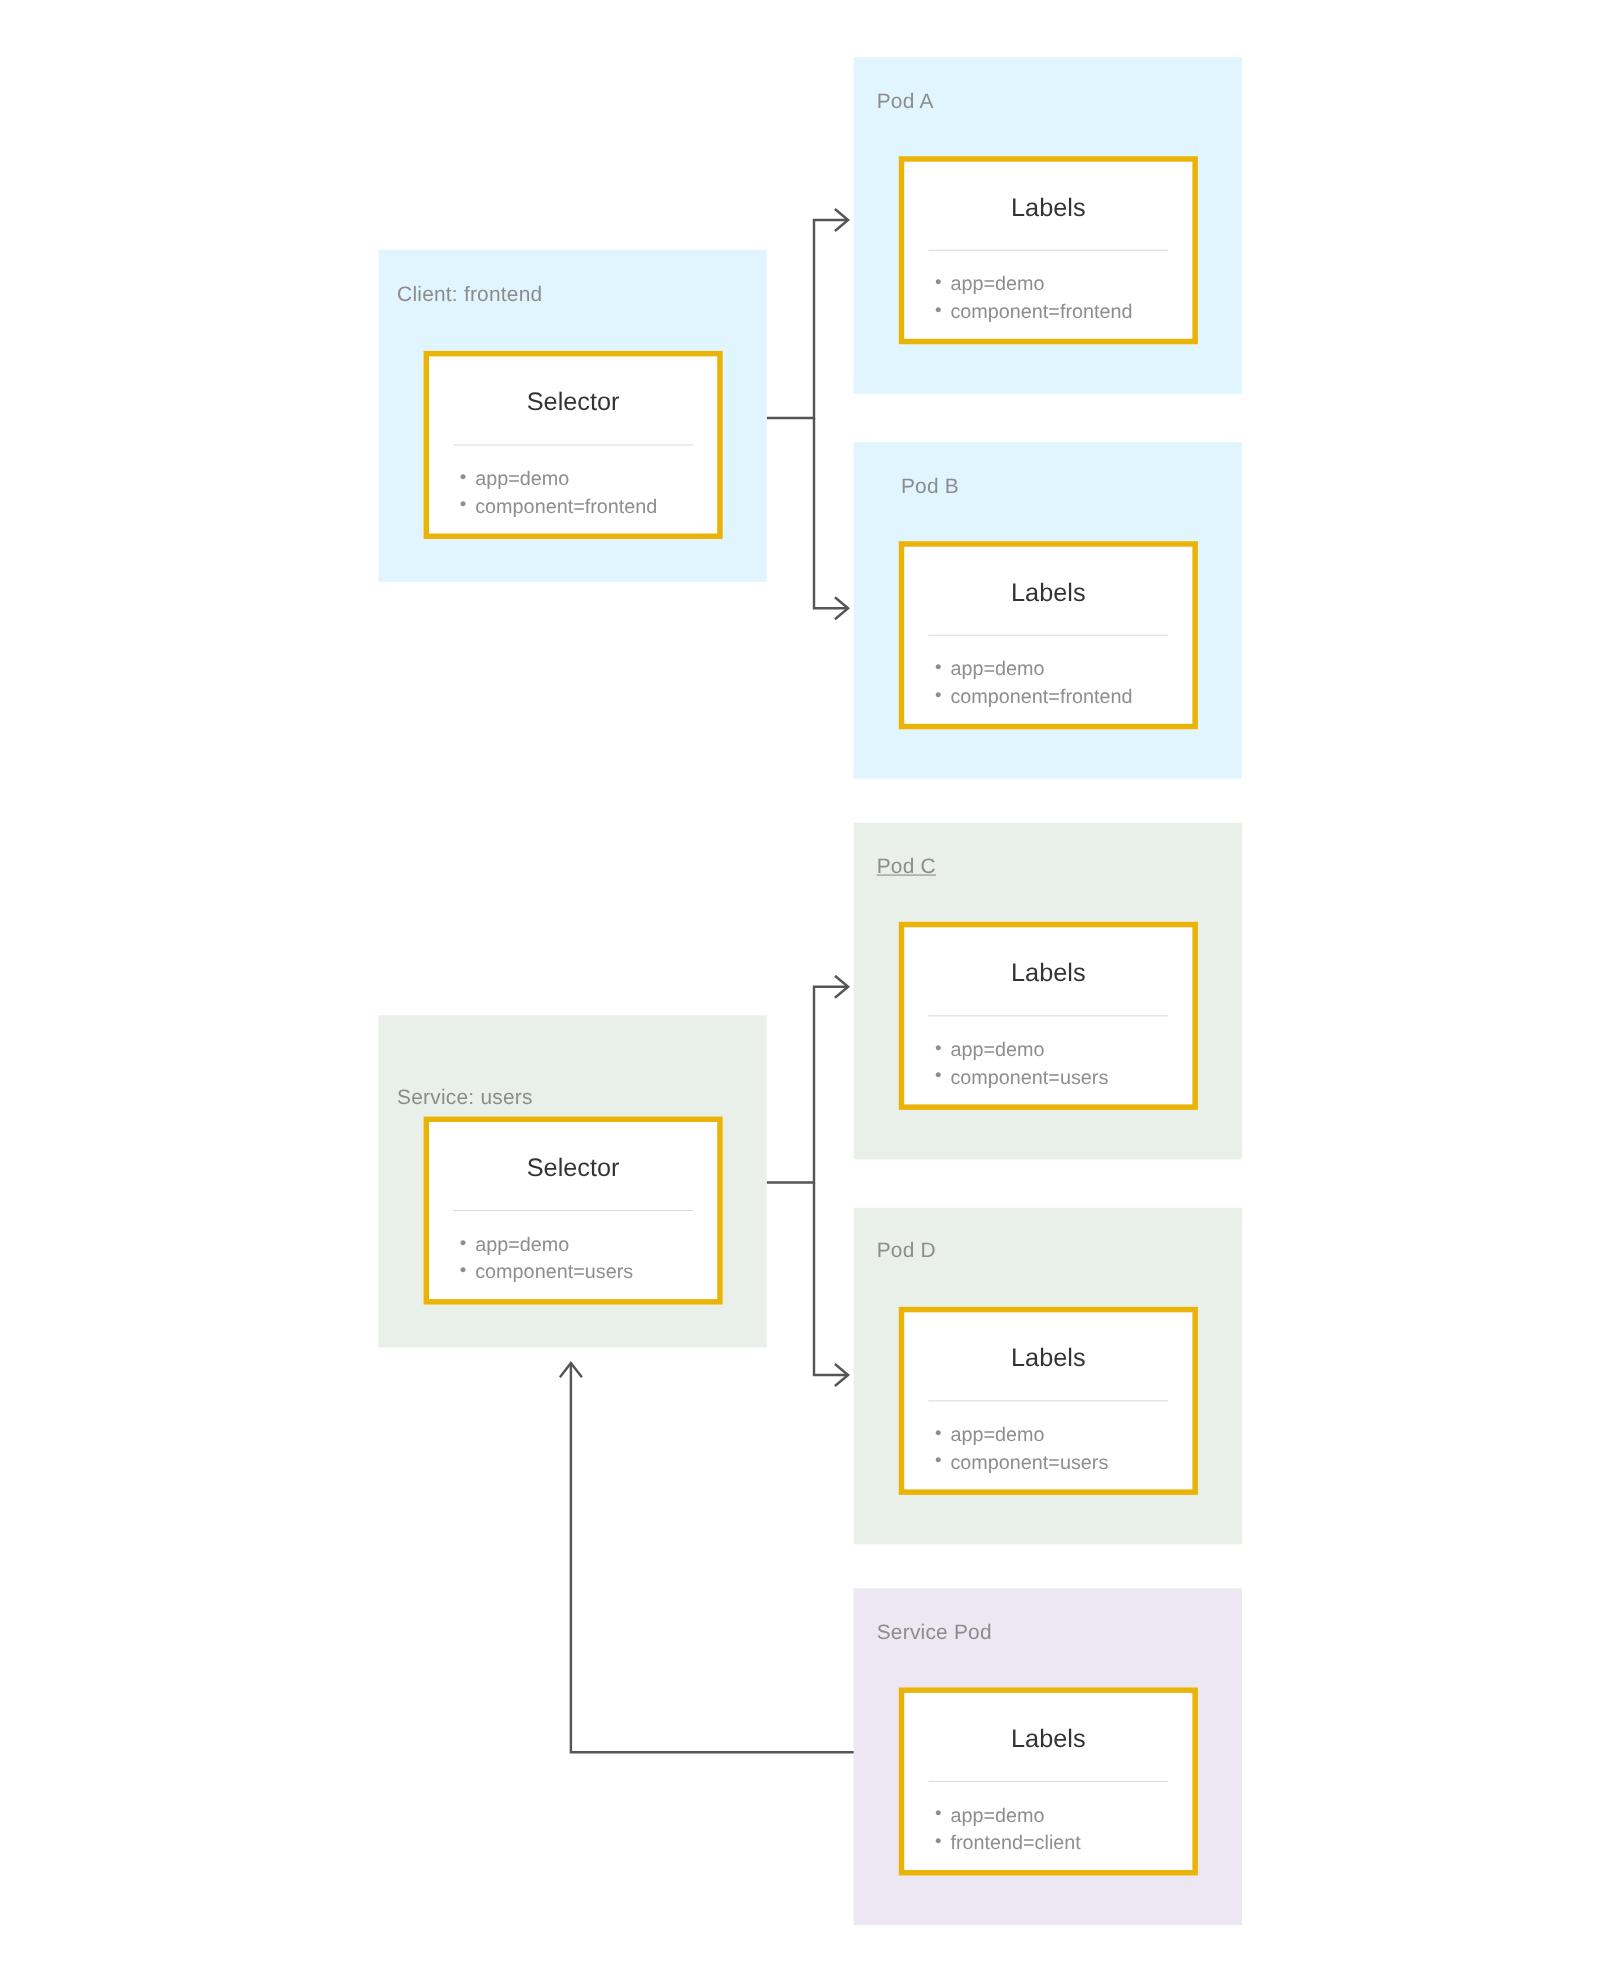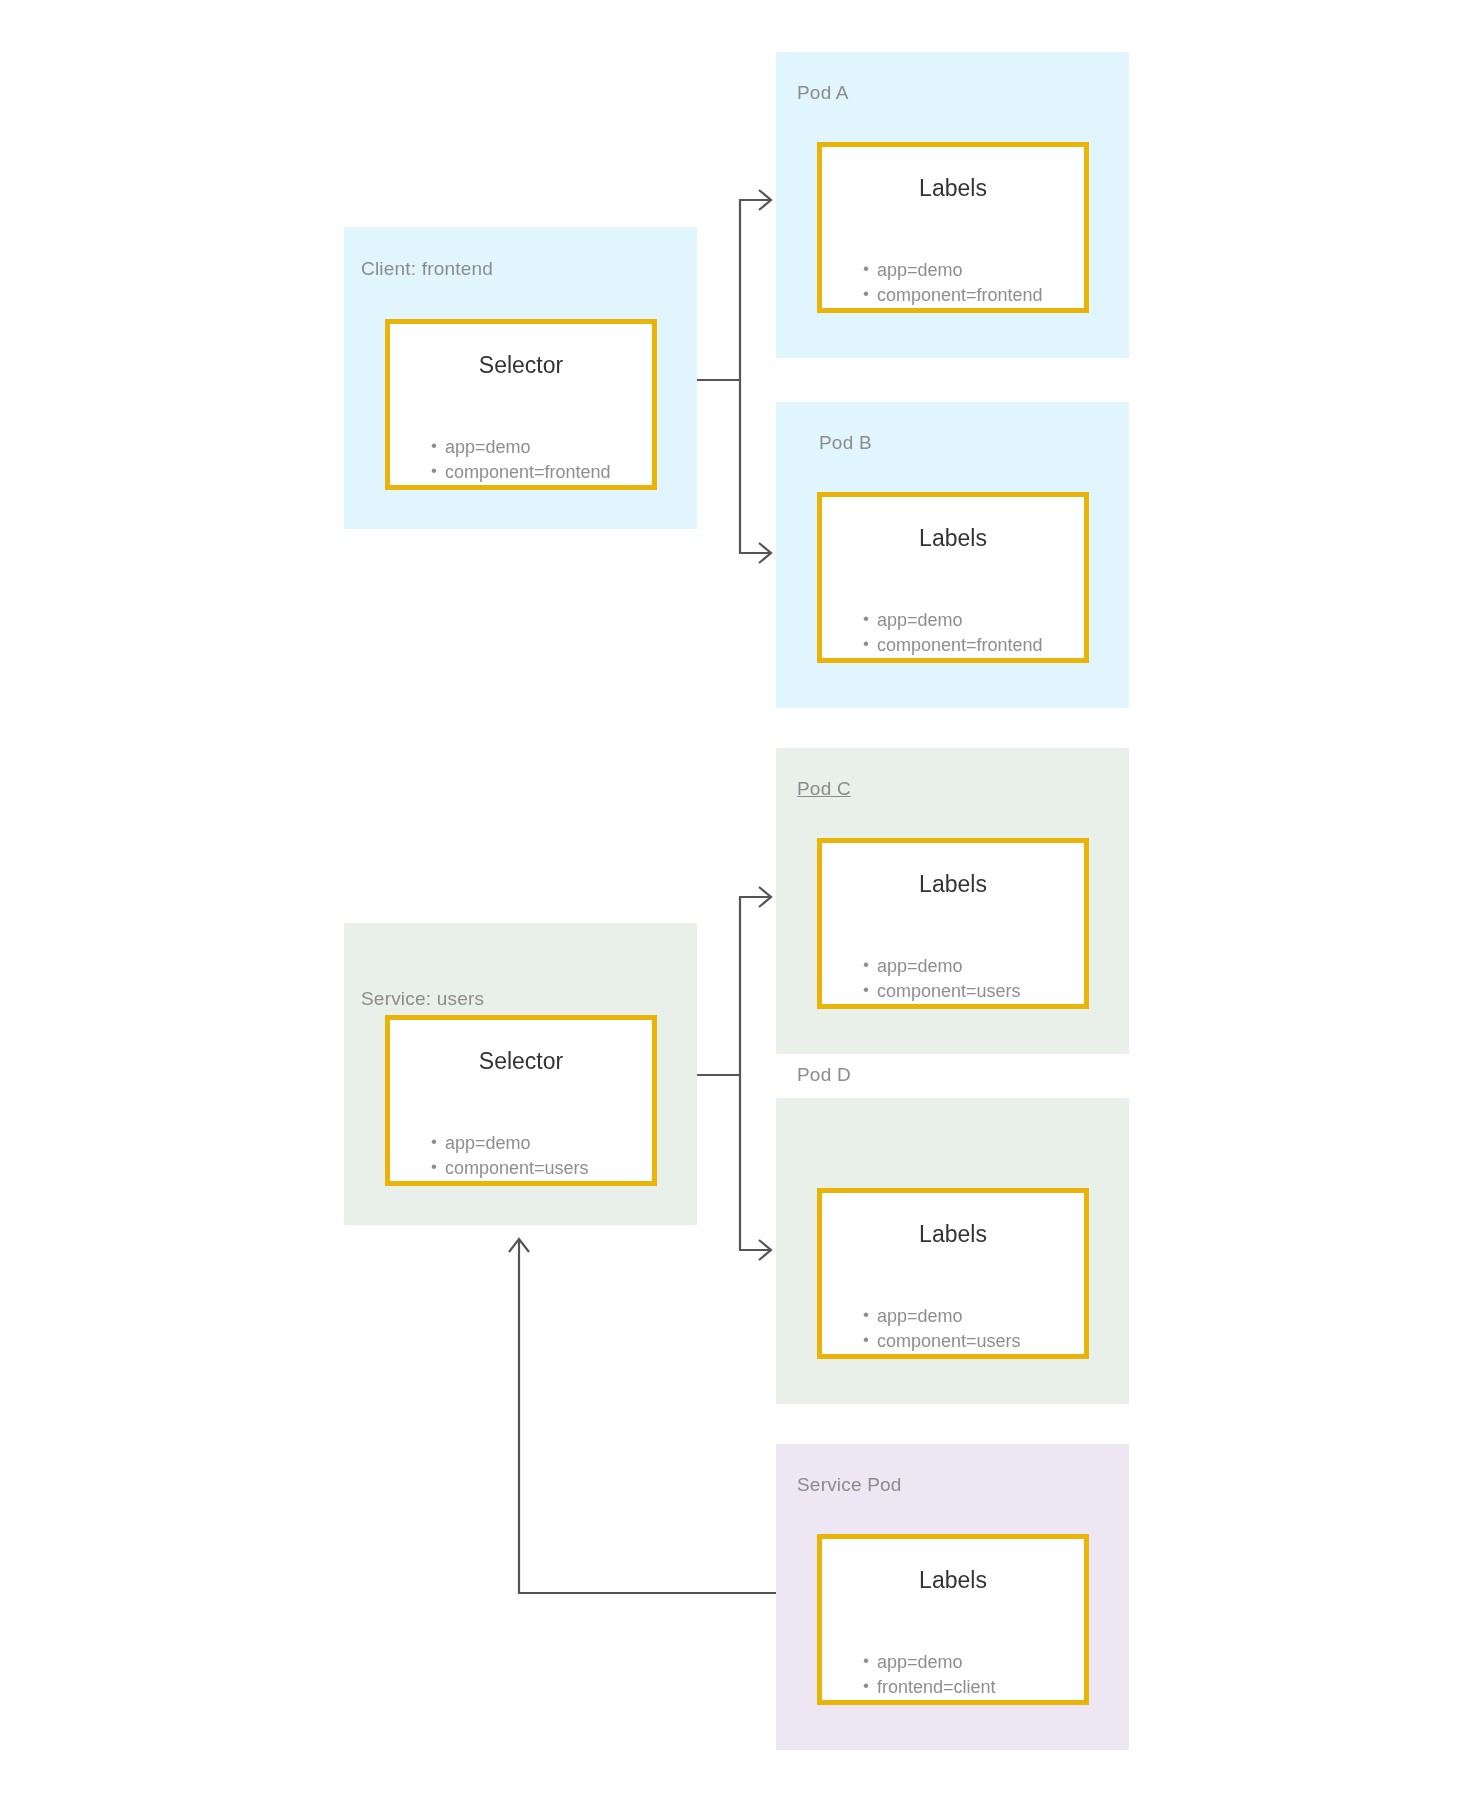--- a/index.html
+++ b/index.html
@@ -49,21 +49,21 @@
     padding-bottom: 0px;
     line-height: 1.2;
   }
   .card-divider {
     height: 1px;
     background: #dcdcdc;
     margin: 24px 22px 0 22px;
   }
   .card-list {
     list-style: none;
-    margin: 17px;
+    margin: 4px;
     padding: 14px 0 0 38px;
   }
   .card-list li {
     position: relative;
     font-size: 18px;
     color: #8e8e8e;
     line-height: 1.42;
     white-space: nowrap;
   }
   .card-list li::before {
@@ -173,21 +173,21 @@
     <div class="card-title">Labels</div>
     <div class="card-divider"></div>
     <ul class="card-list">
       <li>app=demo</li>
       <li>component=users</li>
     </ul>
   </div>
 
   <div class="panel" style="left:776px; top:1098px; width:353px; height:306px; background:#e8f0e9;">
   </div>
-  <div class="panel-title" style="left:797px; top:1064px;text-align:right;">Pod D</div>
+  <div class="panel-title" style="left:797px; top:1127px;text-align:right;">Pod D</div>
   <div class="card" style="left:817px; top:1188px; width:272px; height:171px;">
     <div class="card-title">Labels</div>
     <div class="card-divider"></div>
     <ul class="card-list">
       <li>app=demo</li>
       <li>component=users</li>
     </ul>
   </div>
 
   <div class="panel" style="left:776px; top:1444px; width:353px; height:306px; background:#ece7f2;">

